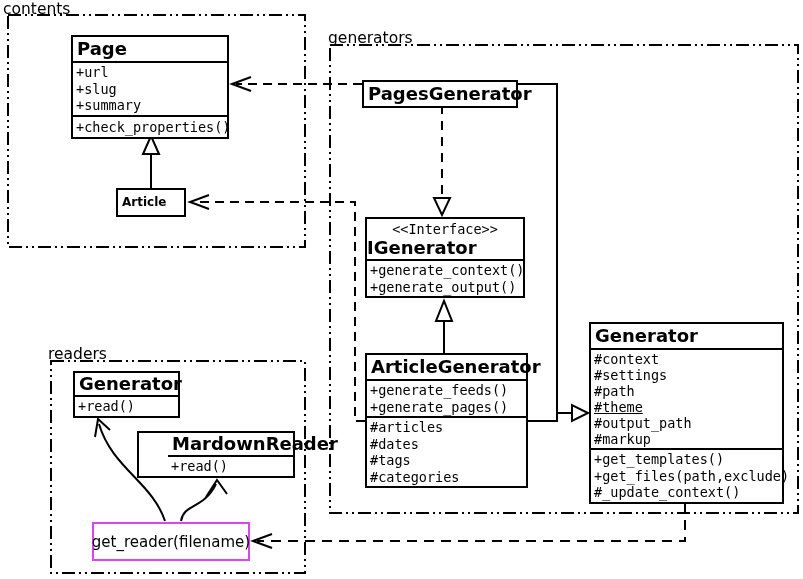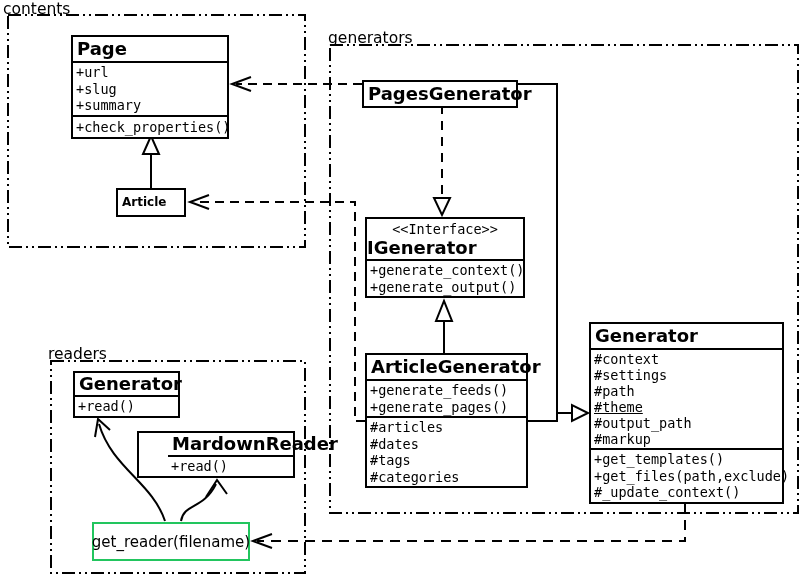--- a/index.html
+++ b/index.html
@@ -6,21 +6,21 @@
   .stage{position:relative;width:803px;height:579px;background:#fff;overflow:hidden;
          font-family:"DejaVu Sans",sans-serif;color:#000;}
   .layer{position:absolute;left:0;top:0;}
   .pkg-label{position:absolute;font:15.5px "DejaVu Sans",sans-serif;color:#000;z-index:2;white-space:nowrap;}
   .uml-class{position:absolute;box-sizing:border-box;border:2px solid #000;background:#fff;z-index:1;}
   .uml-title{font:bold 18px "DejaVu Sans",sans-serif;text-align:left;line-height:24px;padding:0 4px;white-space:nowrap;}
   .uml-sec{border-top:2px solid #000;padding:1px 3px;}
   .uml-row{font:13.5px "DejaVu Sans Mono",monospace;line-height:16.5px;white-space:pre;}
   .stereotype{font:13.5px "DejaVu Sans Mono",monospace;text-align:center;line-height:16px;padding-top:2px;}
   .title2{font:bold 18px "DejaVu Sans",sans-serif;text-align:left;line-height:22px;}
-  .plain-box{position:absolute;box-sizing:border-box;border:2px solid #22c55e;background:#fff;z-index:1;
+  .plain-box{position:absolute;box-sizing:border-box;border:2px solid #d946ef;background:#fff;z-index:1;
              display:flex;align-items:center;justify-content:center;font:15px "DejaVu Sans",sans-serif;}
   svg line,svg path,svg rect,svg polygon{shape-rendering:crispEdges;}
   svg .smooth{shape-rendering:auto;}
 </style>
 </head>
 <body>
 
 <div class="stage">
 
   <svg class="layer" width="803" height="579" viewBox="0 0 803 579">

